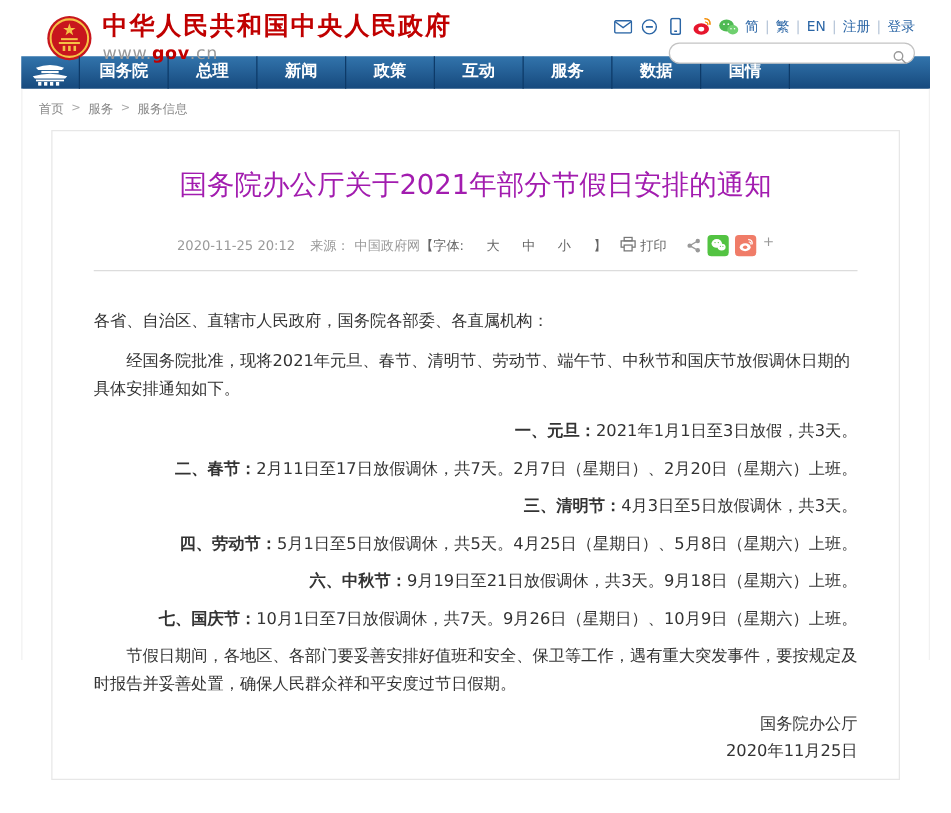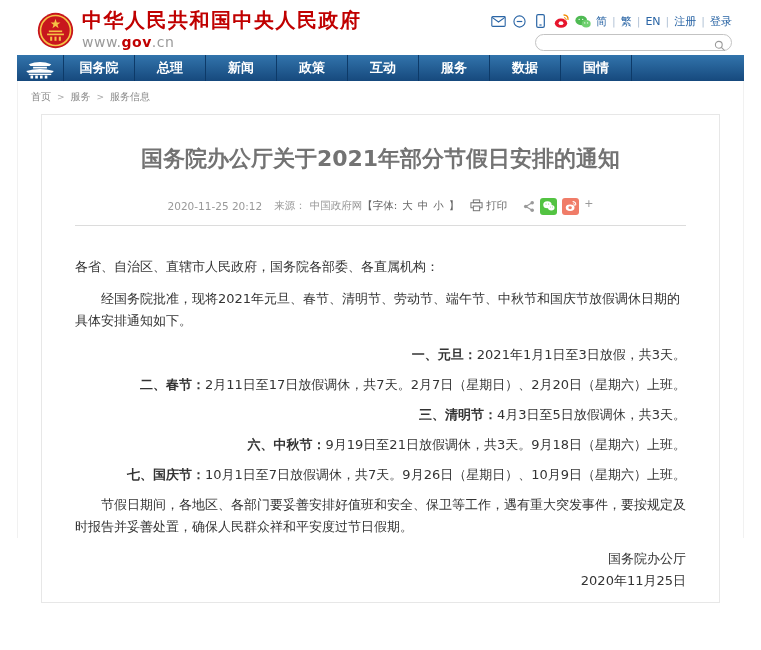--- a/index.html
+++ b/index.html
@@ -4,21 +4,21 @@
 <style>
   * { box-sizing:border-box; margin:0; padding:0; }
   html,body { width:761px; height:650px; }
   body {
     font-family:"DejaVu Sans","Liberation Sans",sans-serif;
     background:#fff; color:#333; overflow:hidden;
   }
   .outer { width:727px; margin:0 auto; }
 
   
-  .site-header { display:flex; justify-content:space-between; align-items:flex-start; padding:9px 4px 0 20px; height:55px; }
+  .site-header { display:flex; justify-content:space-between; align-items:flex-start; padding:9px 4px 0 20px; height:45px; }
   .brand { display:flex; align-items:center; gap:8px; cursor:pointer; }
   .emblem { width:37px; height:37px; flex:0 0 auto; }
   .site-title { font-size:20px; font-weight:bold; color:var(--brand-red,#C00000); letter-spacing:1.5px; line-height:1.15; }
   .site-url { font-size:14px; color:#9a9a9a; margin-top:1px; letter-spacing:.5px; }
   .site-url .hl { color:var(--brand-red,#C00000); font-weight:bold; }
 
   .header-right { display:flex; flex-direction:column; align-items:flex-end; gap:5px; padding-top:4px; margin-right:8px; }
   .quick-row { display:flex; align-items:center; gap:5px; font-size:11px; }
   .quick-row a { color:var(--link-blue,#2A65A5); text-decoration:none; }
   .quick-row .sep { color:#b3c3d6; }
@@ -35,27 +35,27 @@
   .nav-fill { flex:1; }
 
   
   .page-wrap { margin:0 17px; border-left:1px solid #f1f1f1; border-right:1px solid #f1f1f1; height:457px; }
   .breadcrumb { padding:9px 0 8px 13px; font-size:10px; color:#888; display:flex; gap:6px; align-items:center; }
   .breadcrumb a { color:#888; text-decoration:none; }
   .crumb-sep { color:#aaa; font-size:9px; }
 
   
   .content-box { margin:2px 23px 0; border:1px solid #e7e7e7; background:#fff; padding-bottom:10px; }
-  .article-title { margin:30px 40px 0; text-align:center; font-size:22px; font-weight:700; color:#737373; line-height:1.3; }
+  .article-title { margin:30px 40px 0; text-align:center; font-size:22px; font-weight:400; color:#a21caf; line-height:1.3; }
   .meta-row { display:flex; justify-content:center; align-items:center; margin:24px 33px 0; font-size:10.5px; color:#999; }
   .meta-left { display:flex; align-items:center; }
   .meta-left .src-label { margin-left:12px; }
   .meta-left a.src { color:#999; text-decoration:none; margin-left:4px; }
   .meta-right { display:flex; align-items:center; gap:7px; color:#666; }
-  .font-ctrl { display:flex; gap:5px; color:#666; }
+  .font-ctrl { display:flex; gap:18px; color:#666; }
   .font-ctrl .fbtn { cursor:pointer; }
   .print-btn { display:inline-flex; align-items:center; gap:3px; color:#666; cursor:pointer; margin-left:4px; }
   .share-row { display:inline-flex; align-items:flex-start; gap:5px; margin-left:8px; }
   .share-alt { cursor:pointer; margin-top:2px; }
   .tile { width:17px; height:17px; border-radius:3px; display:inline-flex; align-items:center; justify-content:center; cursor:pointer; }
   .tile.wechat { background:var(--wechat-green,#53C342); }
   .tile.weibo { background:var(--weibo-red,#F07C68); }
   .share-plus { color:#999; font-size:11px; cursor:pointer; line-height:1; }
 
   .divider { border:none; border-top:1px solid #dcdcdc; margin:10px 33px 0; }
@@ -252,20 +252,21 @@
 
     <hr class="divider">
 
     <div class="article-body">
       <p class="salutation">各省、自治区、直辖市人民政府，国务院各部委、各直属机构：</p>
       <p class="intro indent">经国务院批准，现将2021年元旦、春节、清明节、劳动节、端午节、中秋节和国庆节放假调休日期的具体安排通知如下。</p>
 
       <p class="holiday"><b>一、元旦：</b><span>2021年1月1日至3日放假，共3天。</span></p>
       <p class="holiday"><b>二、春节：</b><span>2月11日至17日放假调休，共7天。2月7日（星期日）、2月20日（星期六）上班。</span></p>
       <p class="holiday"><b>三、清明节：</b><span>4月3日至5日放假调休，共3天。</span></p>
+      <p class="holiday"><b>四、劳动节：</b><span>5月1日至5日放假调休，共5天。4月25日（星期日）、5月8日（星期六）上班。</span></p>
       <p class="holiday"><b>六、中秋节：</b><span>9月19日至21日放假调休，共3天。9月18日（星期六）上班。</span></p>
       <p class="holiday"><b>七、国庆节：</b><span>10月1日至7日放假调休，共7天。9月26日（星期日）、10月9日（星期六）上班。</span></p>
 
       <p class="closing indent">节假日期间，各地区、各部门要妥善安排好值班和安全、保卫等工作，遇有重大突发事件，要按规定及时报告并妥善处置，确保人民群众祥和平安度过节日假期。</p>
 
       <div class="signature">
         <div>国务院办公厅</div>
         <div>2020年11月25日</div>
       </div>
     </div>

